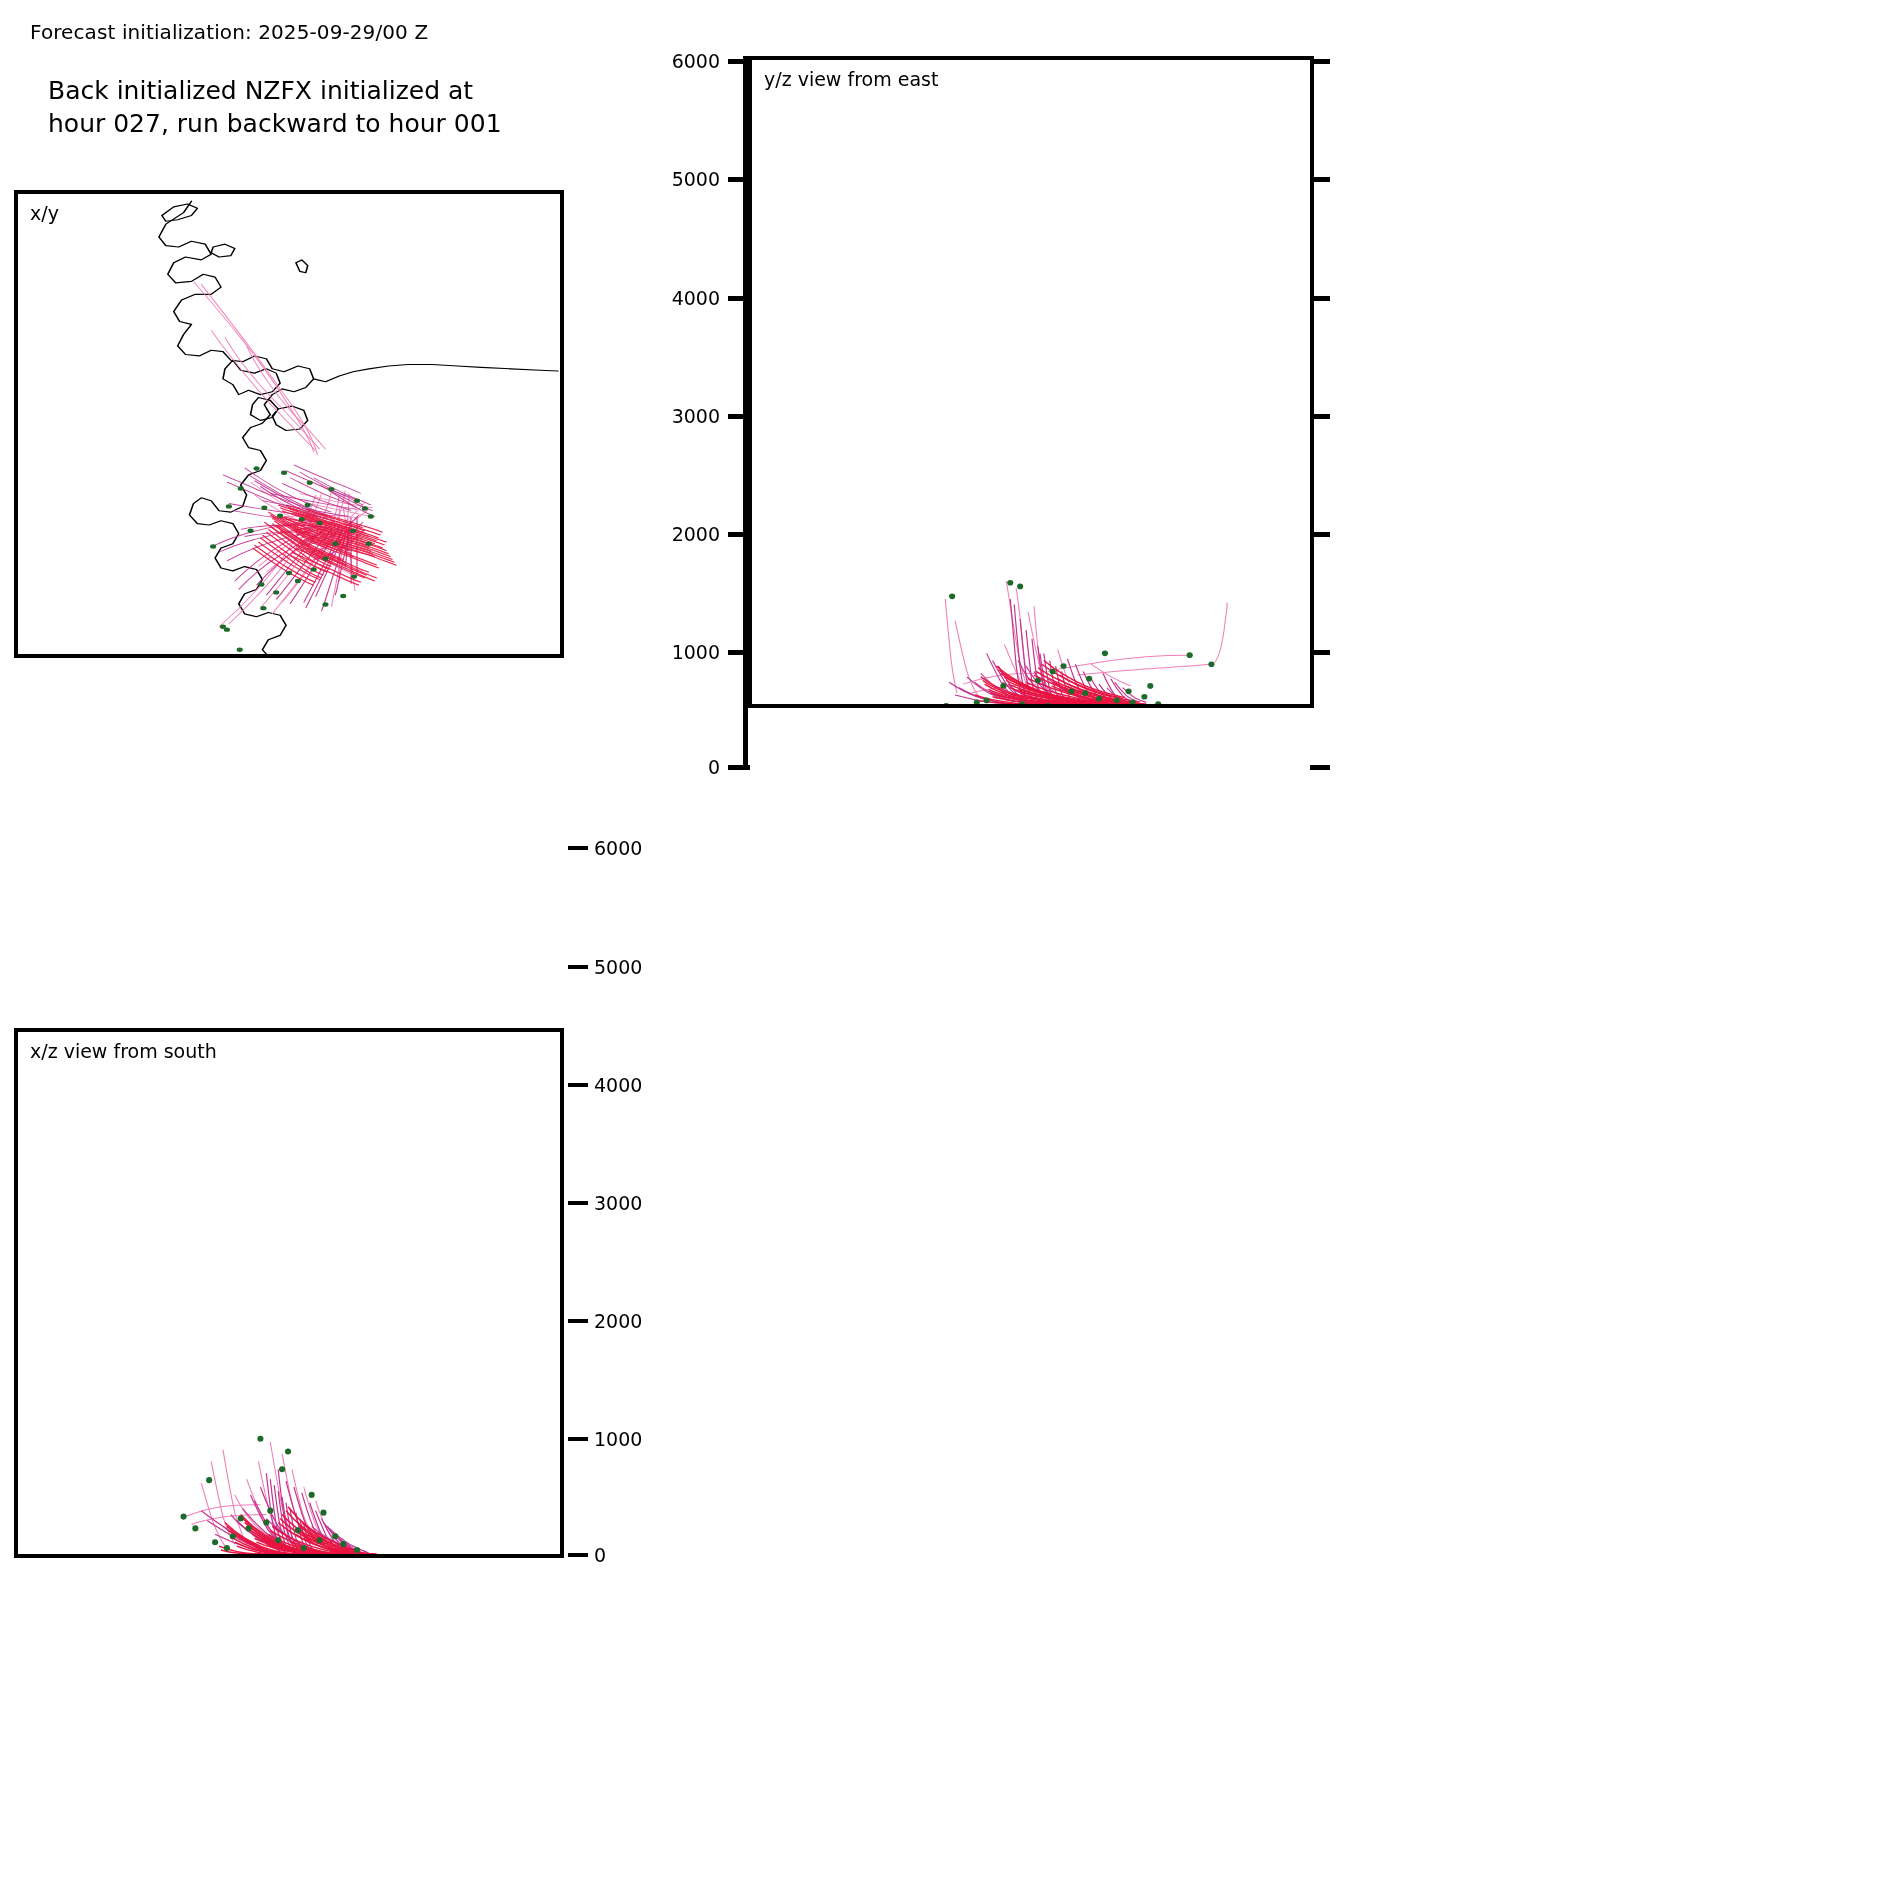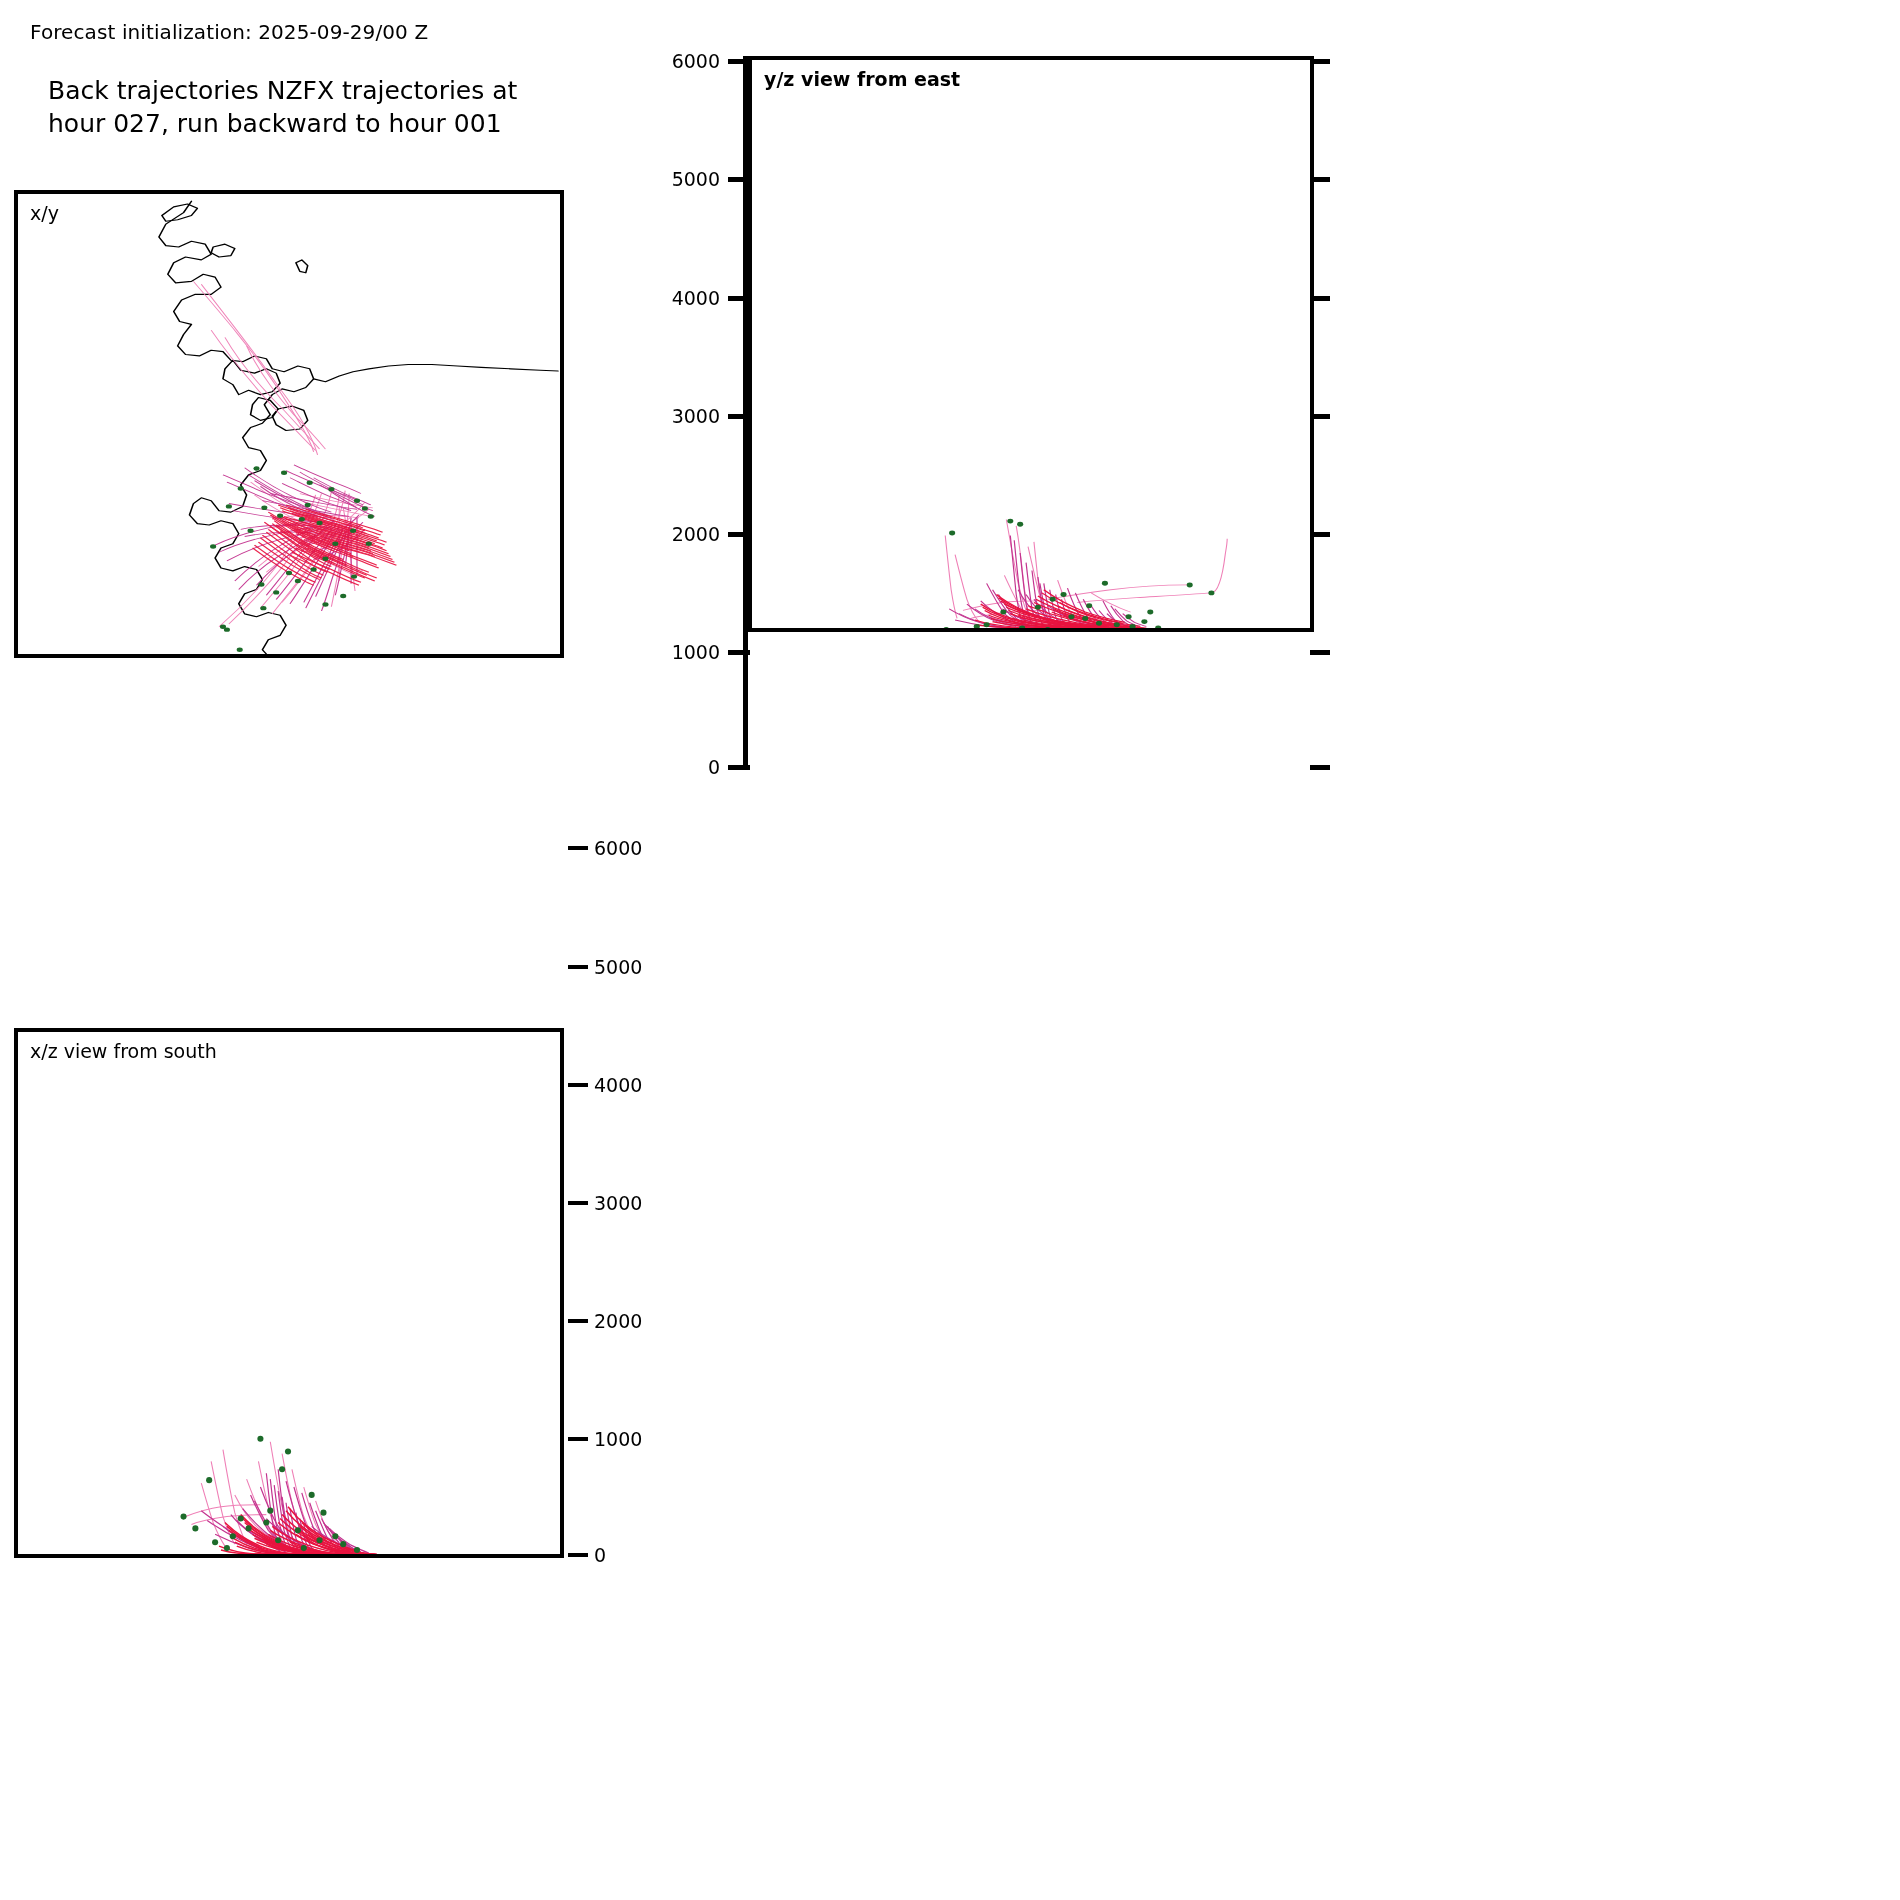--- a/index.html
+++ b/index.html
@@ -8,21 +8,21 @@
        overflow:hidden;}
 
   .title-main{position:absolute;left:30px;top:20px;font-size:20px;
               letter-spacing:.1px;white-space:nowrap;}
   .title-sub{position:absolute;left:48px;top:74px;font-size:25px;line-height:1.34;
              white-space:pre;}
 
   
   .panel{position:absolute;border:4px solid #000;background:#fff;box-sizing:border-box;}
   #panel-xy{left:14px;top:190px;width:550px;height:468px;}
-  #panel-yz{left:748px;top:56px;width:566px;height:576px;font-weight:bold;}
+  #panel-yz{left:748px;top:56px;width:566px;height:652px;}
   #panel-xz{left:14px;top:1028px;width:550px;height:530px;text-align:center;}
 
   .panel-label{position:absolute;left:12px;top:8px;font-size:19px;z-index:6;}
 
   .plotsvg{position:absolute;left:0;top:0;width:100%;height:100%;display:block;}
 
   
   .axis{position:absolute;}
   .axis .spine{position:absolute;left:0;top:0;width:5px;background:#000;}
   .tick{position:absolute;left:0;width:22px;height:5px;background:#000;}
@@ -32,21 +32,21 @@
   .rtick{position:absolute;width:20px;height:5px;background:#000;}
 
   
   .rtick2{position:absolute;width:20px;height:4px;background:#000;}
   .rlabel{position:absolute;font-size:19px;white-space:nowrap;}
 </style>
 </head>
 <body>
 
 <div class="title-main">Forecast initialization: 2025-09-29/00 Z</div>
-<div class="title-sub">Back trajectories NZFX trajectories at</div>
+<div class="title-sub">Back initialized NZFX initialized at</div>
 <div class="title-sub" style="top:107px;">hour 027, run backward to hour 001</div>
 
 <div class="panel" id="panel-xy">
   <div class="panel-label">x/y</div>
   <svg class="plotsvg" viewBox="0 0 550 642" preserveAspectRatio="none">
 
     <g fill="none" stroke="#000" stroke-width="1.6" stroke-linejoin="round" stroke-linecap="round">
       <path d="M176,10 L168,26 L150,42 L143,60 L150,72 L163,74 L176,66 L190,70 L196,84
                L186,92 L170,88 L158,96 L152,112 L160,124 L176,122 L188,112 L200,116
                L206,130 L196,140 L180,140 L166,148 L158,164 L164,178 L176,182 L168,196

